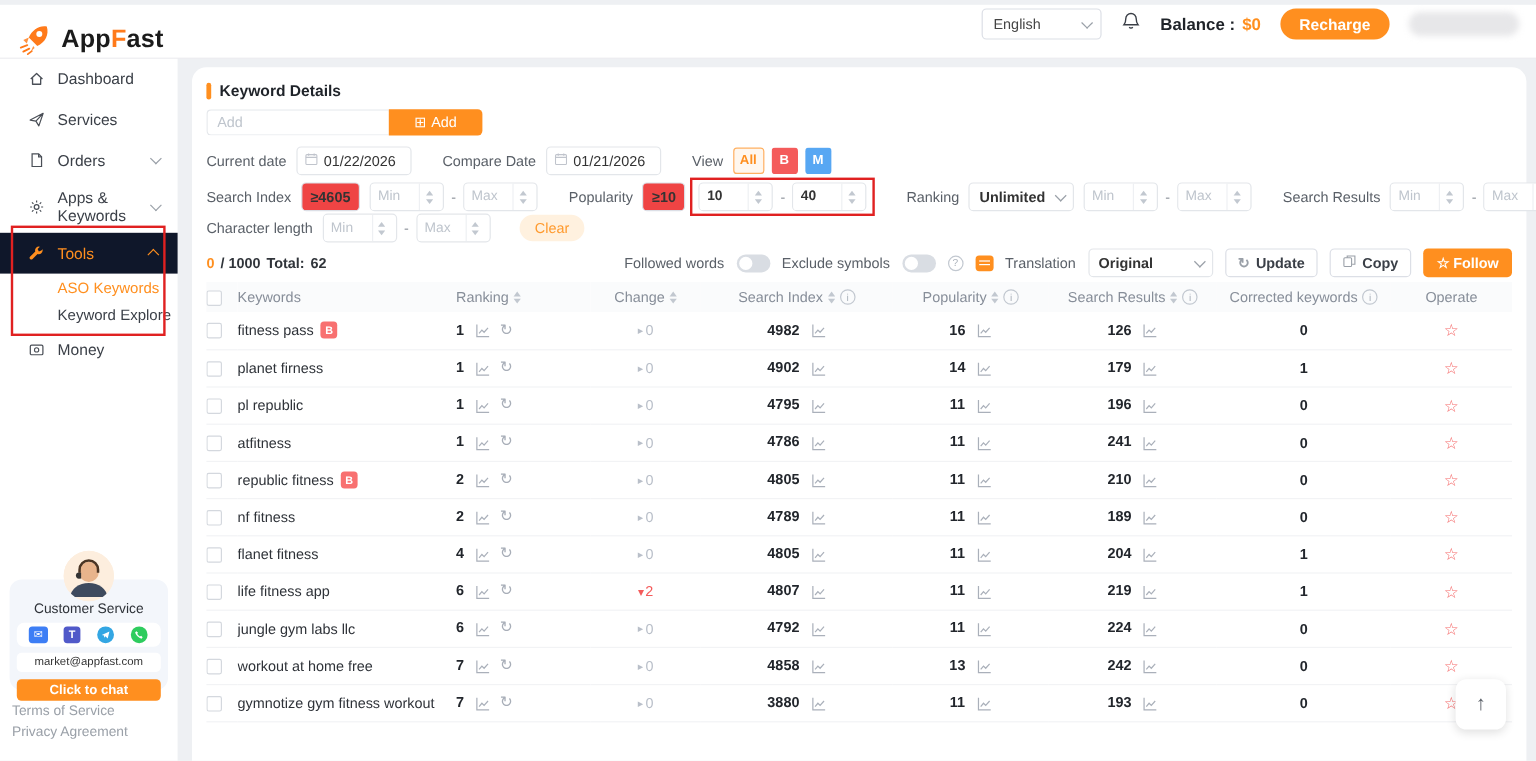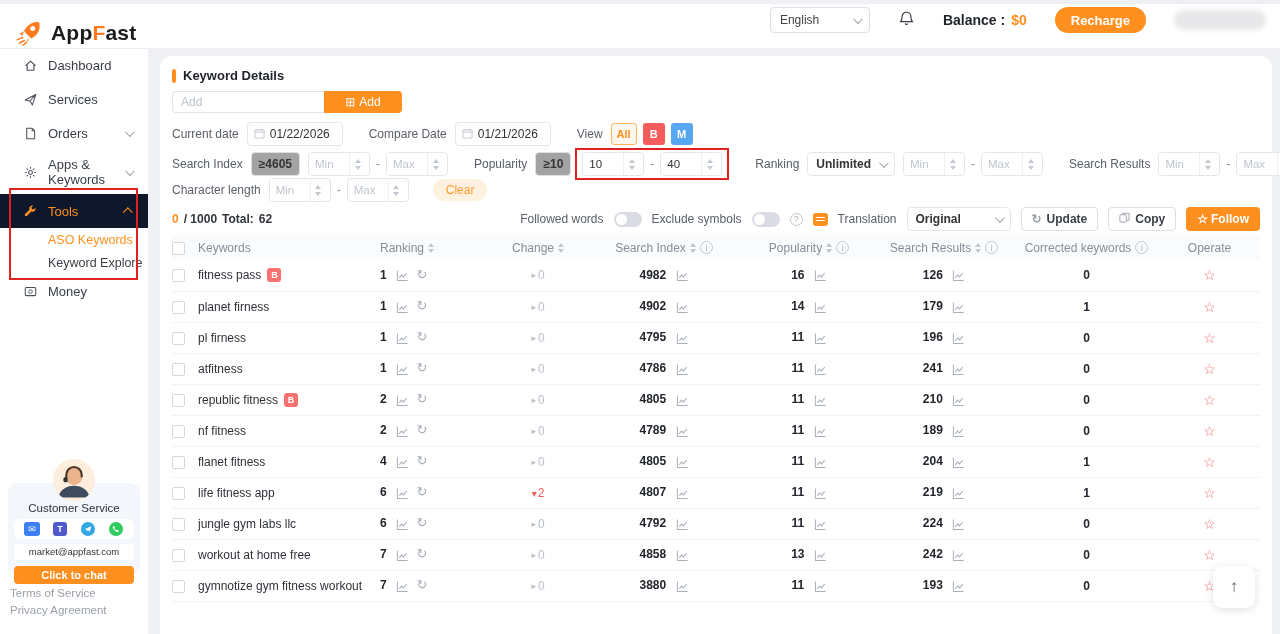--- a/index.html
+++ b/index.html
@@ -13,21 +13,21 @@
   
   .top-header{
     position:absolute; left:0; top:4px; width:1280px; height:44px;
     background:#ffffff; z-index:20; display:flex; align-items:flex-end;
     box-shadow:0 1px 0 #ededf0;
   }
   .logo-wrap{ display:flex; align-items:center; gap:7px; margin-left:14px; }
   .logo-wrap svg{ display:block; }
   .app-name{ font-size:21px; font-weight:bold; letter-spacing:.2px; color:#1b1b1b; }
   .app-name .f-orange{ color:#ff7a1a; }
-  .hdr-right{ position:absolute; right:14px; top:0; height:32px; display:flex; align-items:center; gap:28px; }
+  .hdr-right{ position:absolute; right:14px; top:0; height:32px; display:flex; align-items:center; gap:16px; }
   .lang-select{
     width:100px; height:26px; border:1px solid #dcdfe6; border-radius:4px;
     display:flex; align-items:center; justify-content:space-between;
     padding:0 9px; font-size:12px; color:#444; background:#fff; cursor:pointer;
   }
   .chev{ width:7px; height:7px; border-right:1.4px solid #9aa0a8; border-bottom:1.4px solid #9aa0a8; display:inline-block; }
   .chev.down{ transform:rotate(45deg) translateY(-2px); }
   .chev.up{ transform:rotate(-135deg) translateY(-1px); border-color:#ff8f1f; }
   .balance{ font-size:14px; font-weight:600; color:#1f2329; display:flex; gap:6px; align-items:center;}
   .balance .amount{ color:#ff8f1f; font-weight:700; }
@@ -97,25 +97,25 @@
   .f-row{ display:flex; align-items:center; }
   .row1{ height:24px; margin-bottom:3px; }
   .row2{ height:30px; }
   .row3{ height:22px; margin-bottom:6px; }
   .row-search{ height:22px; margin-bottom:8px; }
   .grp{ display:flex; align-items:center; margin-right:26px; }
   .f-label{ font-size:12px; color:#5a6068; margin-right:8px; white-space:nowrap; }
   .date-box{ width:96px; height:24px; border:1px solid #e3e6ea; border-radius:4px; display:flex; align-items:center; gap:5px; padding:0 6px; background:#fff; cursor:pointer;}
   .date-box input{ border:none; outline:none; width:100%; font-size:12px; color:#333; font-family:"Liberation Sans",sans-serif; background:transparent;}
   .preset-box{ height:24px; border:1px solid #dcdfe6; border-radius:4px; padding:0 7px; display:flex; align-items:center;
-    font-size:12px; font-weight:600; color:#333; background:#a3a3a3; }
+    font-size:12px; font-weight:600; color:#333; background:#ef4444; }
   .spin{ width:62px; height:24px; border:1px solid #e3e6ea; border-radius:4px; display:flex; background:#fff; overflow:hidden;}
   .spin input{ width:40px; border:none; outline:none; padding:0 6px; font-size:11.5px; color:#333; font-family:"Liberation Sans",sans-serif;}
   .spin input::placeholder{ color:#bfc5cd; }
-  .spin input.val{ font-weight:400; }
+  .spin input.val{ font-weight:700; }
   .spin-btns{ width:16px; border-left:1px solid #eef0f3; display:flex; flex-direction:column; align-items:center; justify-content:center; gap:3px; cursor:pointer;}
   .car{ width:0; height:0; border-left:3px solid transparent; border-right:3px solid transparent; display:block;}
   .car.u{ border-bottom:4px solid #c2c8d0; }
   .car.d{ border-top:4px solid #c2c8d0; }
   .dash{ margin:0 6px; color:#8d939b; font-size:12px; }
   .red-wrap{ display:inline-flex; align-items:center; border:2px solid #e02121; padding:2px 5px; margin-left:4px; }
   .view-btn{ height:22px; min-width:22px; border-radius:3px; border:1px solid transparent; font-size:11px; font-weight:600;
     display:flex; align-items:center; justify-content:center; padding:0 5px; cursor:pointer; margin-right:6px;
     font-family:"Liberation Sans",sans-serif;}
   .view-all{ background:#fff7ee; border-color:#ffb061; color:#ff8f1f; }
@@ -668,21 +668,21 @@
             </span>
     </td>
     <td><span class="num cor-num">1</span></td>
     <td><span class="op-star">☆</span></td>
   </tr>
 
   <tr>
     <td class="al"><span class="cb"></span></td>
     <td class="al">
             <span class="kw-cell">
-              <span class="kw-text">pl firness</span>
+              <span class="kw-text">pl republic</span>
             </span>
           </td>
     <td class="al">
       <span class="num rank-num">1</span>
       <span class="cell-ic" style="margin:0 4px 0 6px">
               <svg width="13" height="13" viewBox="0 0 14 14">
                 <path d="M1.5 1.5 V12.5 H12.5" stroke="#aab0ba" fill="none" stroke-width="1.1"></path>
                 <path d="M3.5 9.5 L6 6.5 L8 8.5 L11.5 4.5" stroke="#aab0ba" fill="none" stroke-width="1.1"></path>
               </svg>
             </span>

